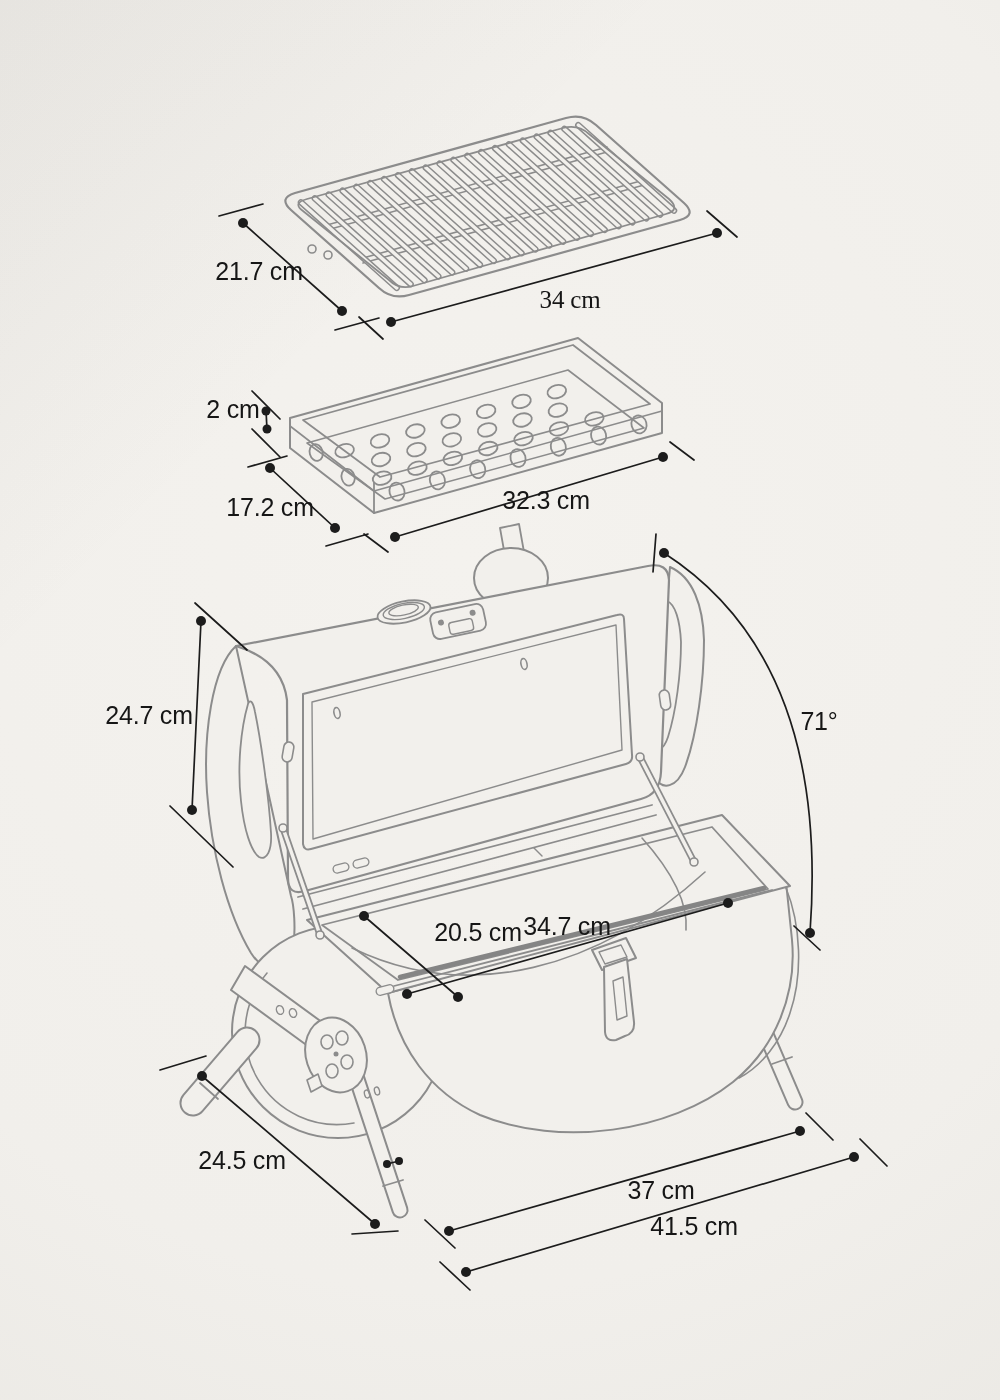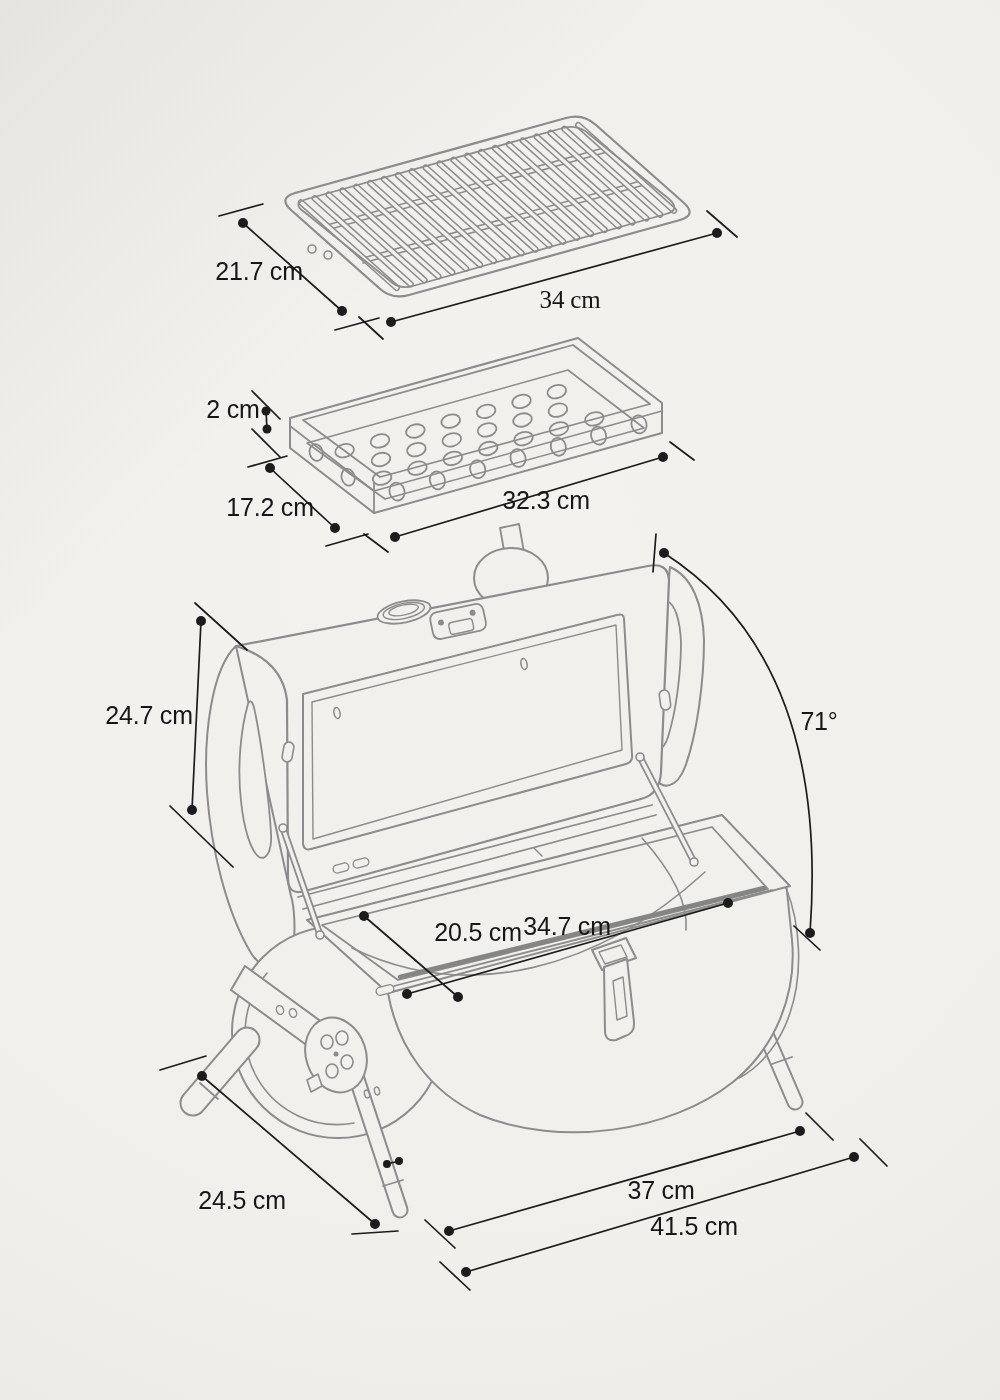--- a/index.html
+++ b/index.html
@@ -312,17 +312,17 @@
 
 <div class="dim-label" style="left:259px; top:271px;">21.7 cm</div>
 <div class="dim-label" style="left:570px; top:300px;font-family:Liberation Serif, serif;">34 cm</div>
 <div class="dim-label" style="left:233px; top:409px;">2 cm</div>
 <div class="dim-label" style="left:270px; top:507px;">17.2 cm</div>
 <div class="dim-label" style="left:546px; top:500px;">32.3 cm</div>
 <div class="dim-label" style="left:149px; top:715px;">24.7 cm</div>
 <div class="dim-label" style="left:819px; top:721px;">71°</div>
 <div class="dim-label" style="left:434px; top:932px;margin-left:44px;">20.5 cm</div>
 <div class="dim-label" style="left:567px; top:926px;text-align:right;">34.7 cm</div>
-<div class="dim-label" style="left:242px; top:1160px;margin-top:40px;">24.5 cm</div>
+<div class="dim-label" style="left:242px; top:1160px;">24.5 cm</div>
 <div class="dim-label" style="left:661px; top:1190px;">37 cm</div>
 <div class="dim-label" style="left:694px; top:1226px;">41.5 cm</div>
 
 </div>
 
 </body></html>

